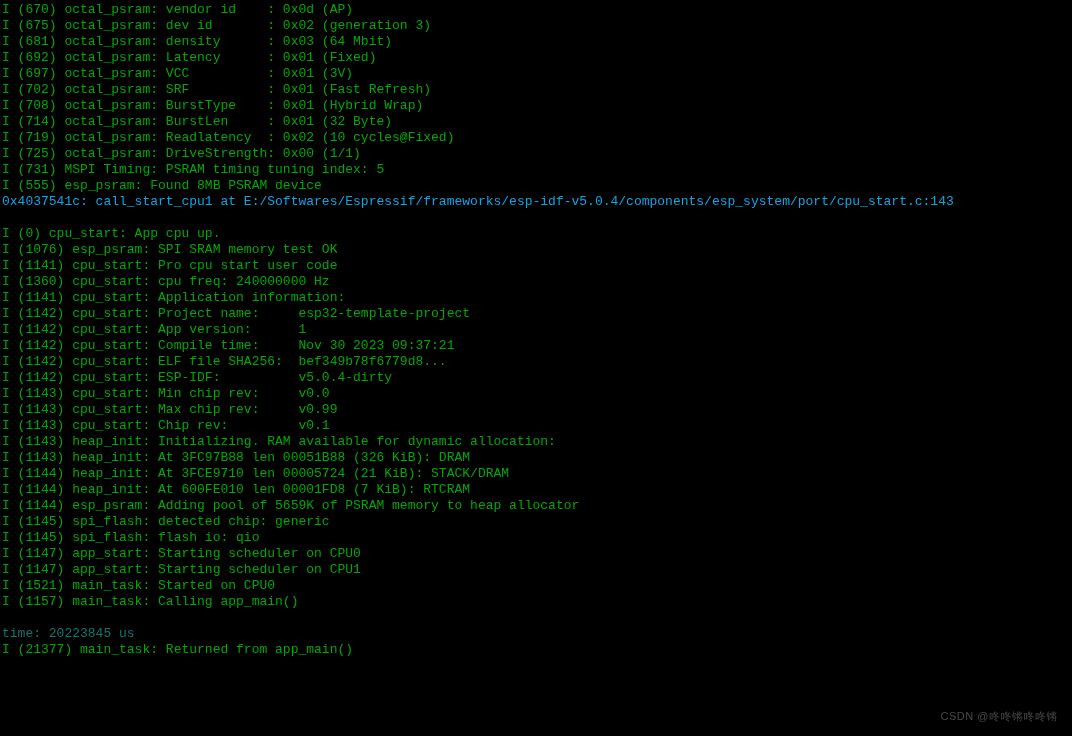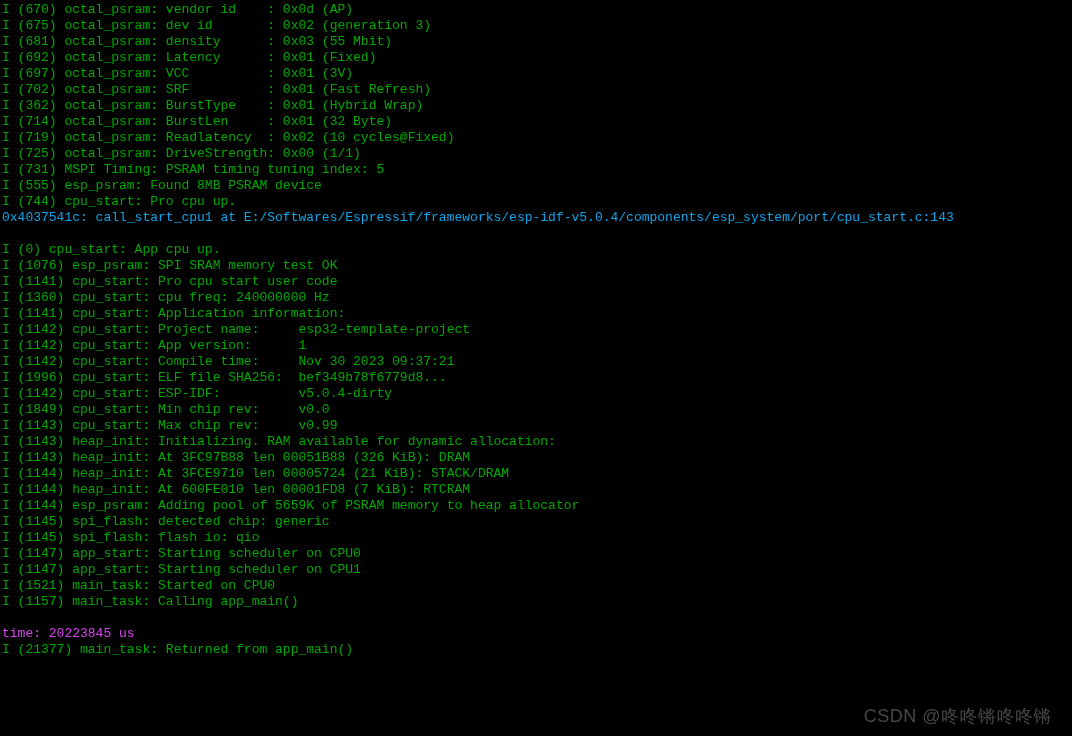--- a/index.html
+++ b/index.html
@@ -15,64 +15,64 @@
       padding: 2px 0 0 2px;
     }
     .log-line {
       white-space: pre;
       color: #00a800;
     }
     .log-line.yellow {
       color: #0ea5e9;
     }
     .log-line.white {
-      color: #d946ef;
+      color: #0f766e;
     }
     .watermark {
       position: absolute;
       bottom: 12px;
-      right: 20px;
+      right: 14px;
       color: rgba(200,200,200,0.35);
       font-family: sans-serif;
-      font-size: 18px;
+      font-size: 11px;
       letter-spacing: 0.5px;
       pointer-events: none;
     }
   </style>
 </head>
 <body>
 
 <div id="terminal">
     <div class="log-line ">I (670) octal_psram: vendor id    : 0x0d (AP)</div>
     <div class="log-line ">I (675) octal_psram: dev id       : 0x02 (generation 3)</div>
-    <div class="log-line ">I (681) octal_psram: density      : 0x03 (55 Mbit)</div>
+    <div class="log-line ">I (681) octal_psram: density      : 0x03 (64 Mbit)</div>
     <div class="log-line ">I (692) octal_psram: Latency      : 0x01 (Fixed)</div>
     <div class="log-line ">I (697) octal_psram: VCC          : 0x01 (3V)</div>
     <div class="log-line ">I (702) octal_psram: SRF          : 0x01 (Fast Refresh)</div>
-    <div class="log-line ">I (362) octal_psram: BurstType    : 0x01 (Hybrid Wrap)</div>
+    <div class="log-line ">I (708) octal_psram: BurstType    : 0x01 (Hybrid Wrap)</div>
     <div class="log-line ">I (714) octal_psram: BurstLen     : 0x01 (32 Byte)</div>
     <div class="log-line ">I (719) octal_psram: Readlatency  : 0x02 (10 cycles@Fixed)</div>
     <div class="log-line ">I (725) octal_psram: DriveStrength: 0x00 (1/1)</div>
     <div class="log-line ">I (731) MSPI Timing: PSRAM timing tuning index: 5</div>
     <div class="log-line ">I (555) esp_psram: Found 8MB PSRAM device</div>
-    <div class="log-line ">I (744) cpu_start: Pro cpu up.</div>
     <div class="log-line yellow">0x4037541c: call_start_cpu1 at E:/Softwares/Espressif/frameworks/esp-idf-v5.0.4/components/esp_system/port/cpu_start.c:143</div>
     <div class="log-line ">&nbsp;</div>
     <div class="log-line ">I (0) cpu_start: App cpu up.</div>
     <div class="log-line ">I (1076) esp_psram: SPI SRAM memory test OK</div>
     <div class="log-line ">I (1141) cpu_start: Pro cpu start user code</div>
     <div class="log-line ">I (1360) cpu_start: cpu freq: 240000000 Hz</div>
     <div class="log-line ">I (1141) cpu_start: Application information:</div>
     <div class="log-line ">I (1142) cpu_start: Project name:     esp32-template-project</div>
     <div class="log-line ">I (1142) cpu_start: App version:      1</div>
     <div class="log-line ">I (1142) cpu_start: Compile time:     Nov 30 2023 09:37:21</div>
-    <div class="log-line ">I (1996) cpu_start: ELF file SHA256:  bef349b78f6779d8...</div>
+    <div class="log-line ">I (1142) cpu_start: ELF file SHA256:  bef349b78f6779d8...</div>
     <div class="log-line ">I (1142) cpu_start: ESP-IDF:          v5.0.4-dirty</div>
-    <div class="log-line ">I (1849) cpu_start: Min chip rev:     v0.0</div>
+    <div class="log-line ">I (1143) cpu_start: Min chip rev:     v0.0</div>
     <div class="log-line ">I (1143) cpu_start: Max chip rev:     v0.99</div>
+    <div class="log-line ">I (1143) cpu_start: Chip rev:         v0.1</div>
     <div class="log-line ">I (1143) heap_init: Initializing. RAM available for dynamic allocation:</div>
     <div class="log-line ">I (1143) heap_init: At 3FC97B88 len 00051B88 (326 KiB): DRAM</div>
     <div class="log-line ">I (1144) heap_init: At 3FCE9710 len 00005724 (21 KiB): STACK/DRAM</div>
     <div class="log-line ">I (1144) heap_init: At 600FE010 len 00001FD8 (7 KiB): RTCRAM</div>
     <div class="log-line ">I (1144) esp_psram: Adding pool of 5659K of PSRAM memory to heap allocator</div>
     <div class="log-line ">I (1145) spi_flash: detected chip: generic</div>
     <div class="log-line ">I (1145) spi_flash: flash io: qio</div>
     <div class="log-line ">I (1147) app_start: Starting scheduler on CPU0</div>
     <div class="log-line ">I (1147) app_start: Starting scheduler on CPU1</div>
     <div class="log-line ">I (1521) main_task: Started on CPU0</div>

